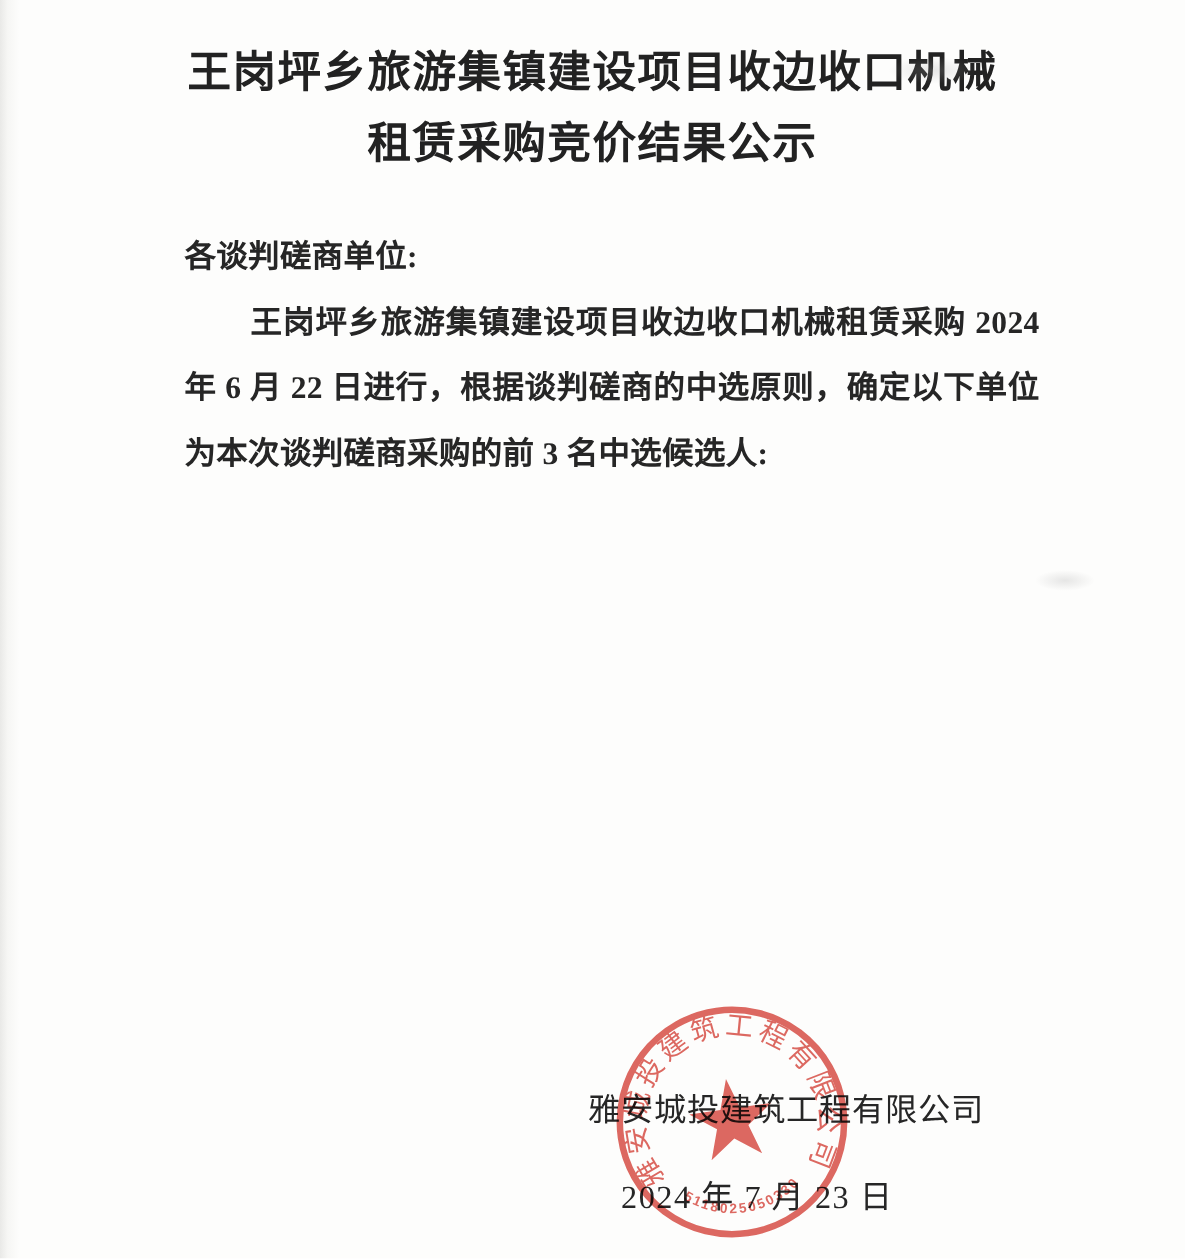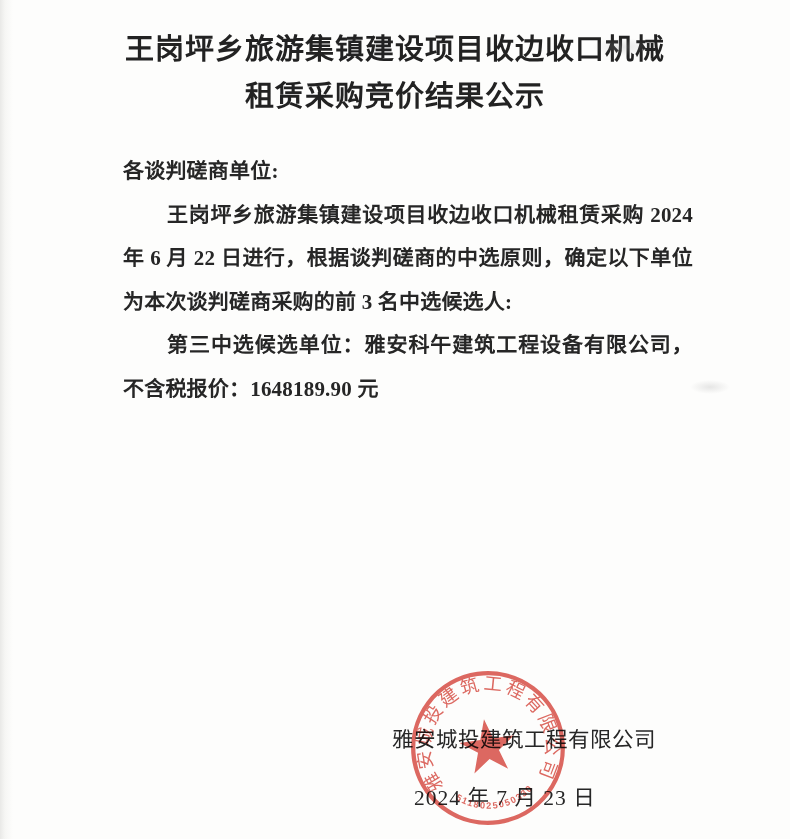--- a/index.html
+++ b/index.html
@@ -90,21 +90,20 @@
 <div class="page">
 
   <div class="smudge smudge-a"></div>
   <div class="smudge smudge-b"></div>
 
   <h1 class="doc-title">王岗坪乡旅游集镇建设项目收边收口机械租赁采购竞价结果公示</h1>
 
   <div class="doc-body">
     <p class="no-indent">各谈判磋商单位:</p>
     <p>王岗坪乡旅游集镇建设项目收边收口机械租赁采购 2024 年 6 月 22 日进行，根据谈判磋商的中选原则，确定以下单位为本次谈判磋商采购的前 3 名中选候选人:</p>
-    <p>第三中选候选单位：雅安科午建筑工程设备有限公司，不含税报价：1648189.90 元</p>
   </div>
 
   <div class="signature-company">雅安城投建筑工程有限公司</div>
 
   <div class="signature-date">2024 年 7 月 23 日</div>
 
   <div class="seal">
     <svg viewBox="0 0 170 170" width="164" height="164">
       <defs>
         <path id="sealArcTop" d="M 35.85 119.42 A 60 60 0 1 1 134.15 119.42" fill="none"></path>

